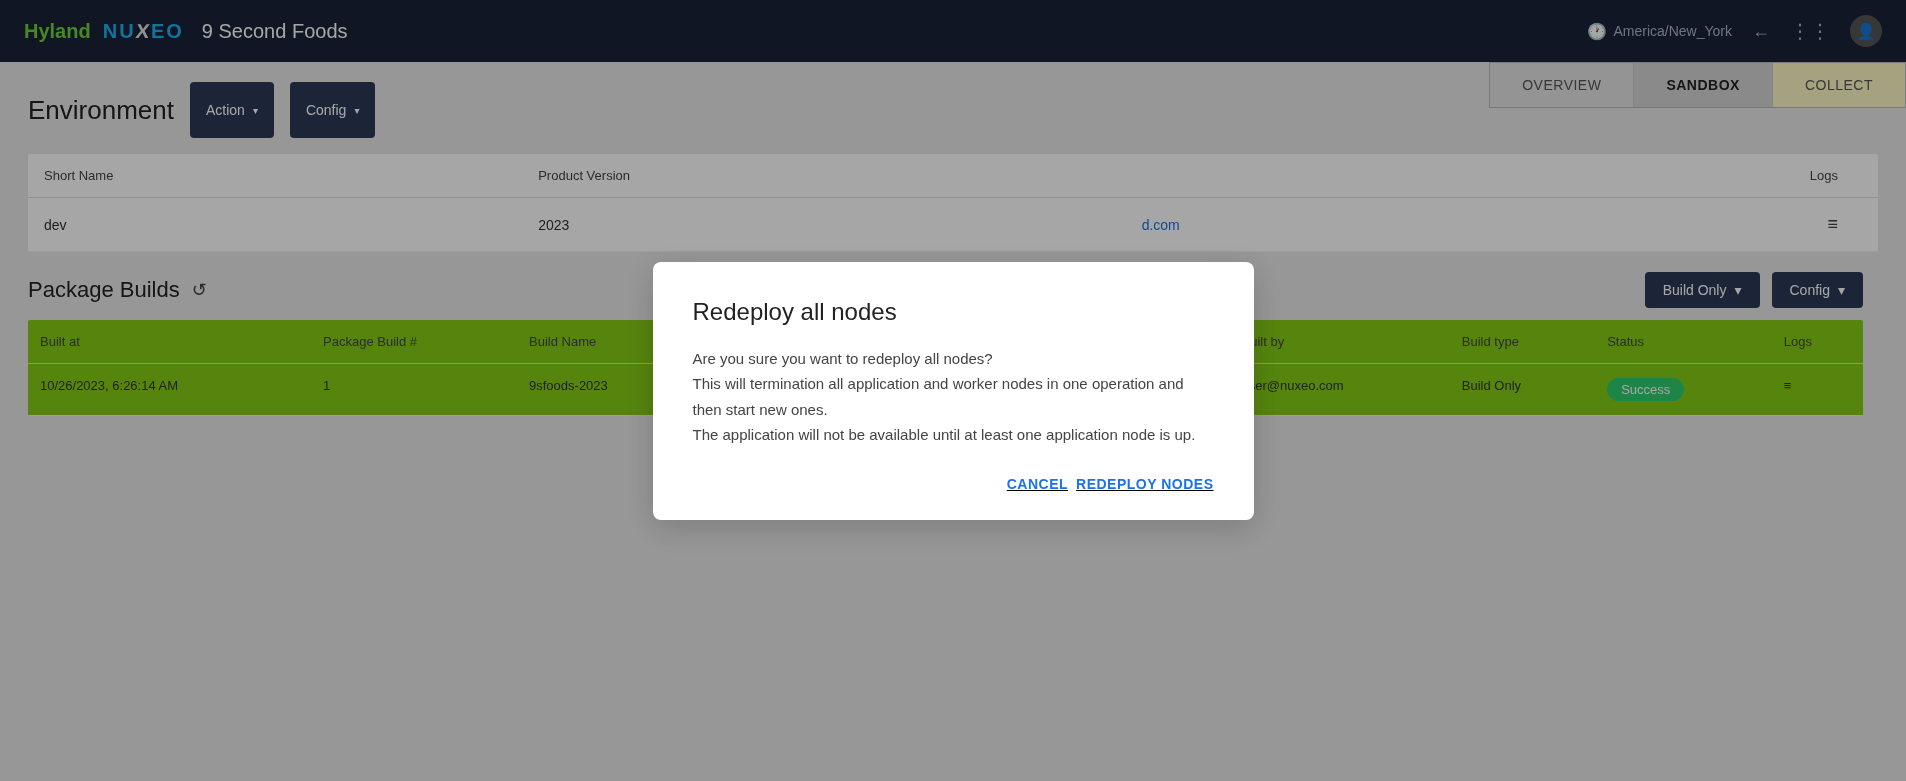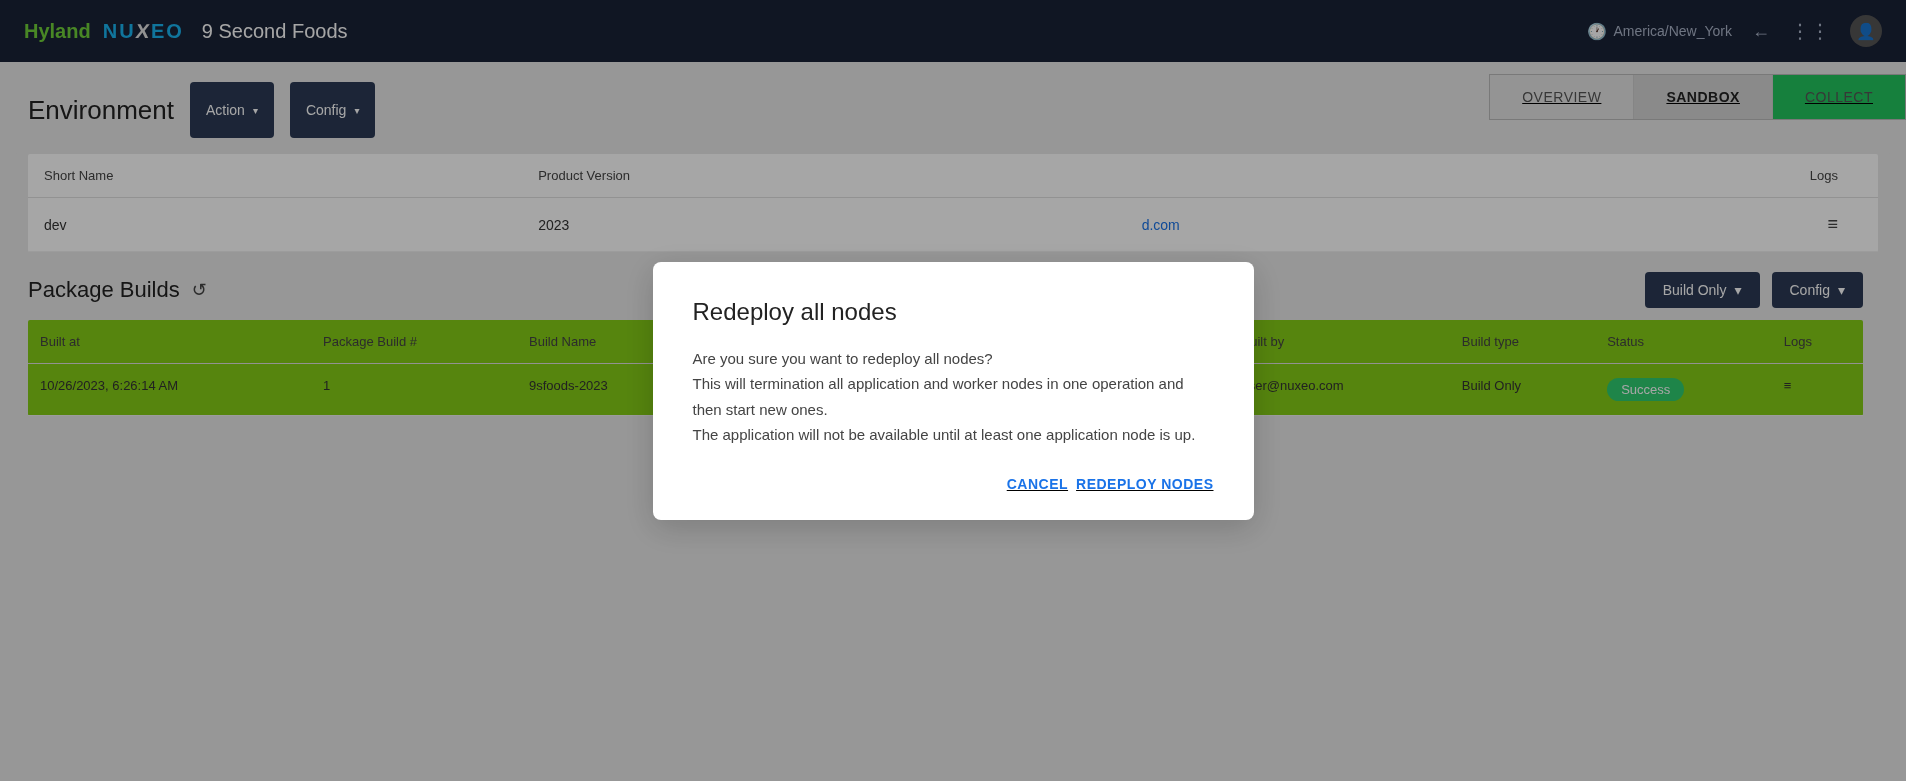--- a/index.html
+++ b/index.html
@@ -184,24 +184,24 @@
         <span class="env-title">Environment</span>
         <button class="btn-action">
           <span>Action</span>
           <span class="chevron">▾</span>
         </button>
         <button class="btn-action">
           <span>Config</span>
           <span class="chevron">▾</span>
         </button>
 
-        <div style="position:absolute;top:12px;right:0;display:flex;border:1px solid #bbb;text-decoration:underline;">
+        <div style="position:absolute;top:0;right:0;display:flex;border:1px solid #bbb;">
           <div class="tab-item" style="background:#e4e4e4;color:#555;">OVERVIEW</div>
           <div class="tab-item active" style="background:#d4d4d4;color:#222;font-weight:600;">SANDBOX</div>
-          <div class="tab-item" style="background:#22c55e;color:#555;">COLLECT</div>
+          <div class="tab-item" style="background:#fef9c3;color:#555;">COLLECT</div>
         </div>
       </div>
     </div>
 
     <div class="env-table-wrapper">
       <table class="env-table">
         <thead>
           <tr>
             <th>Short Name</th>
             <th>Product Version</th>

